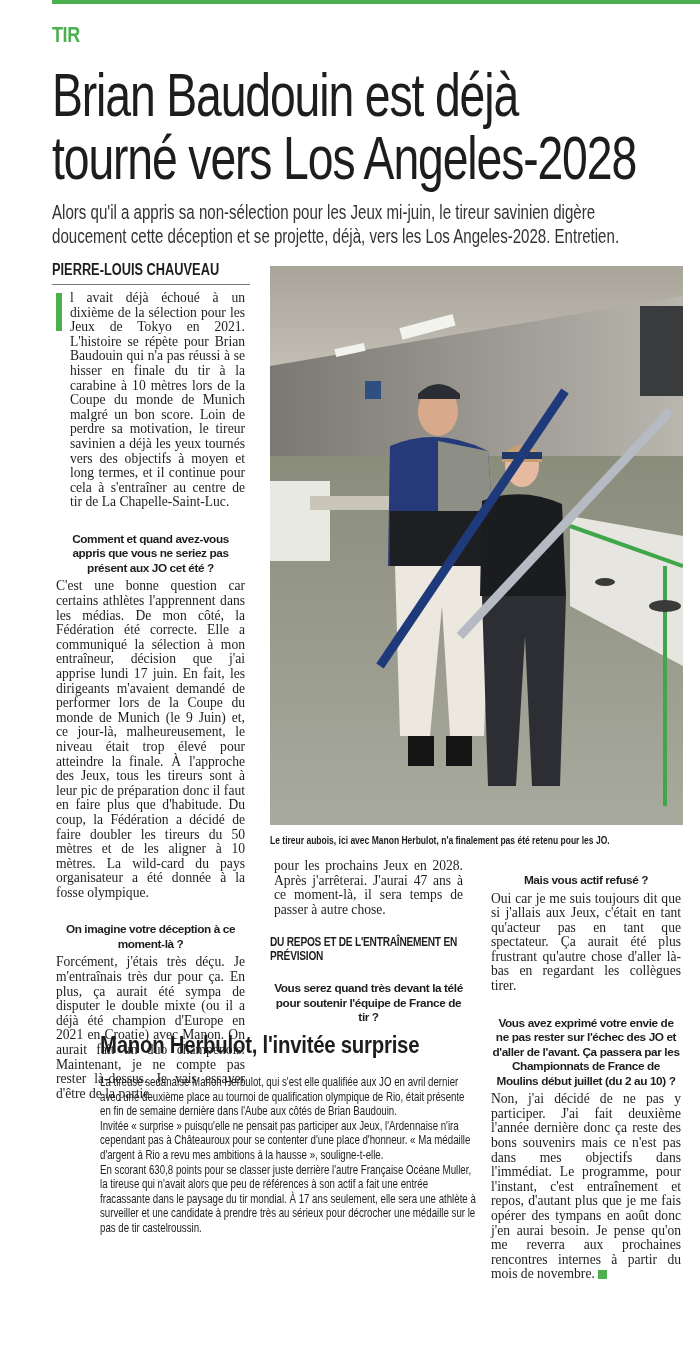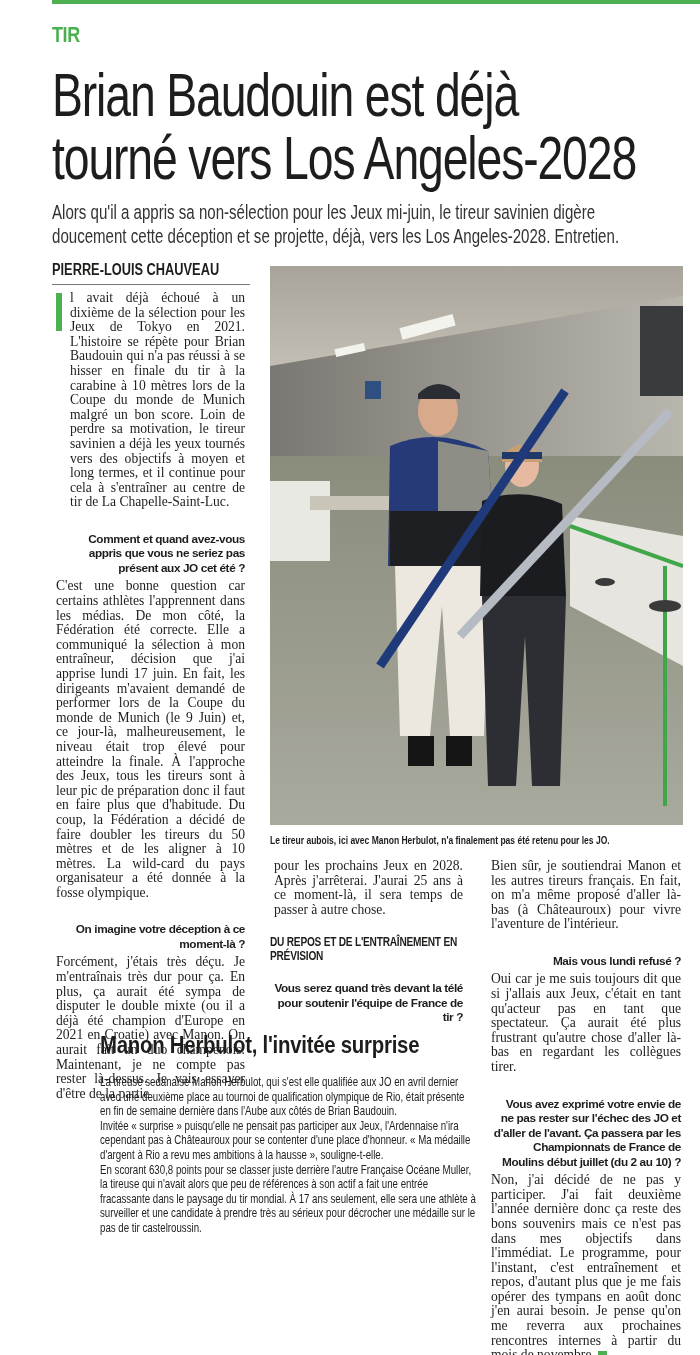--- a/index.html
+++ b/index.html
@@ -12,21 +12,21 @@
 
   .headline { position: absolute; left: 52px; top: 64px; width: 900px; font-family: "Liberation Sans", sans-serif; font-weight: 400; font-size: 61px; line-height: 63px; color: #1d1d1b; letter-spacing: -1.5px; transform: scaleX(0.76); transform-origin: left top; }
 
   .standfirst { position: absolute; left: 52px; top: 200px; width: 880px; font-family: "Liberation Sans", sans-serif; font-size: 20.5px; line-height: 24px; color: #333; transform: scaleX(0.735); transform-origin: left top; }
 
   .byline { position: absolute; left: 52px; top: 261px; width: 198px; font-family: "Liberation Sans", sans-serif; font-weight: 700; font-size: 16px; color: #1d1d1b; border-bottom: 1px solid #777; padding-bottom: 5px; }
   .byline span { display: inline-block; transform: scaleX(0.8); transform-origin: left; white-space: nowrap; }
 
   .col { position: absolute; font-family: "Liberation Serif", serif; font-size: 13.6px; line-height: 14.6px; text-align: justify; color: #1d1d1b; hyphens: auto; }
   .col p { margin: 4px; }
-  .col .q { font-family: "Liberation Sans", sans-serif; font-weight: 700; font-size: 11.8px; line-height: 14.5px; letter-spacing: -0.4px; text-align: right; }
+  .col .q { font-family: "Liberation Sans", sans-serif; font-weight: 700; font-size: 11.8px; line-height: 14.5px; letter-spacing: -0.4px; text-align: center; }
   .col .q span { display: inline-block; }
   .col1 { left: 52px; top: 287px; width: 197px; }
   .col2 { left: 270px; top: 855px; width: 197px; }
   .col3 { left: 487px; top: 855px; width: 198px; }
 
   .dropcap-wrap { position: relative; padding-left: 14px; text-indent: 0; }
   .dropcap { position: absolute; left: 0; top: 2px; width: 6px; height: 38px; background: #4caf50; }
 
   .gap { height: 14px; }
 
@@ -118,31 +118,30 @@
     <path d="M212 330 L296 330 L290 520 L262 520 L255 370 L246 520 L218 520 Z" fill="#2c2e33"></path>
 
     <line x1="110" y1="400" x2="295" y2="125" stroke="#1f3a7a" stroke-width="9"></line>
     <line x1="190" y1="370" x2="400" y2="145" stroke="#b6bac2" stroke-width="9"></line>
   </svg>
 </div>
 
 <div class="caption">Le tireur aubois, ici avec Manon Herbulot, n'a finalement pas été retenu pour les JO.</div>
 
 <div class="col col2">
-  <p>pour les prochains Jeux en 2028. Après j'arrêterai. J'aurai 25 ans à ce moment-là, il sera temps de passer à autre chose.</p>
+  <p>pour les prochains Jeux en 2028. Après j'arrêterai. J'aurai 47 ans à ce moment-là, il sera temps de passer à autre chose.</p>
   <div class="gap"></div>
   <div class="subhead">DU REPOS ET DE L'ENTRAÎNEMENT EN PRÉVISION</div>
   <div class="gap"></div>
   <p class="q"><span>Vous serez quand très devant la télé pour soutenir l'équipe de France de tir ?</span></p>
 </div>
 
 <div class="col col3">
-  <p>Bien sûr, je soutiendrai Manon et les autres tireurs français. En fait, on m'a même proposé d'aller là-bas (à Châteauroux) pour vivre l'aventure de l'intérieur.</p>
   <div class="gap"></div>
-  <p class="q"><span>Mais vous lundi refusé ?</span></p>
+  <p class="q"><span>Mais vous actif refusé ?</span></p>
   <p>Oui car je me suis toujours dit que si j'allais aux Jeux, c'était en tant qu'acteur pas en tant que spectateur. Ça aurait été plus frustrant qu'autre chose d'aller là-bas en regardant les collègues tirer.</p>
   <div class="gap"></div>
   <p class="q"><span>Vous avez exprimé votre envie de ne pas rester sur l'échec des JO et d'aller de l'avant. Ça passera par les Championnats de France de Moulins début juillet (du 2 au 10) ?</span></p>
   <p><span>Non, j'ai décidé de ne pas y participer. J'ai fait deuxième l'année dernière donc ça reste des bons souvenirs mais ce n'est pas dans mes objectifs dans l'immédiat. Le programme, pour l'instant, c'est entraînement et repos, d'autant plus que je me fais opérer des tympans en août donc j'en aurai besoin. Je pense qu'on me reverra aux prochaines rencontres internes à partir du mois de novembre.</span><span class="endmark"></span></p>
 </div>
 
 <h2 class="box-title">Manon Herbulot, l'invitée surprise</h2>
 <div class="box-body">
   <p>La tireuse sedanaise Manon Herbulot, qui s'est elle qualifiée aux JO en avril dernier avec une deuxième place au tournoi de qualification olympique de Rio, était présente en fin de semaine dernière dans l'Aube aux côtés de Brian Baudouin.</p>
   <p>Invitée « surprise » puisqu'elle ne pensait pas participer aux Jeux, l'Ardennaise n'ira cependant pas à Châteauroux pour se contenter d'une place d'honneur. « Ma médaille d'argent à Rio a revu mes ambitions à la hausse », souligne-t-elle.</p>

